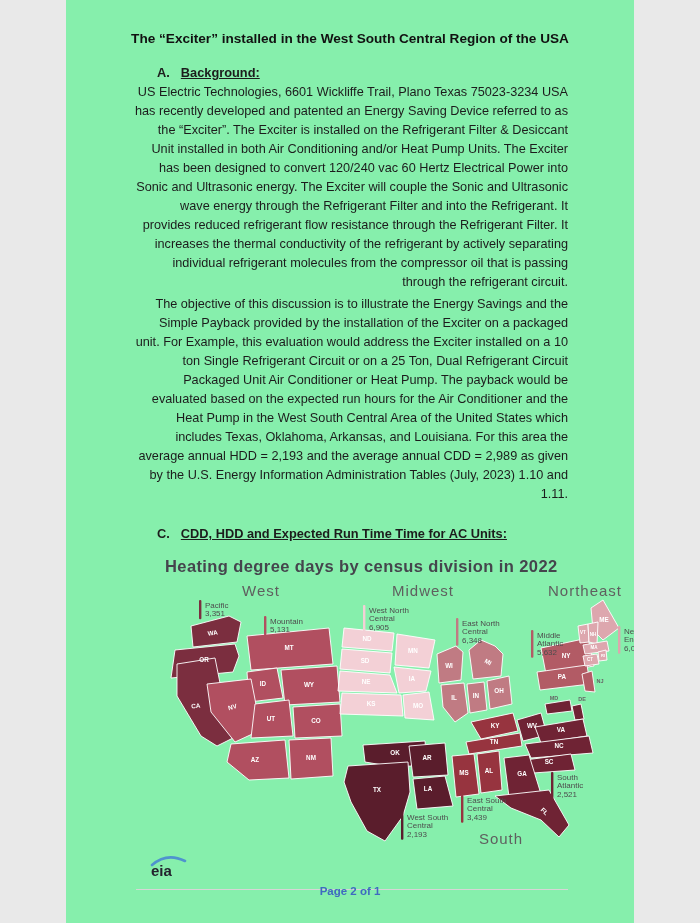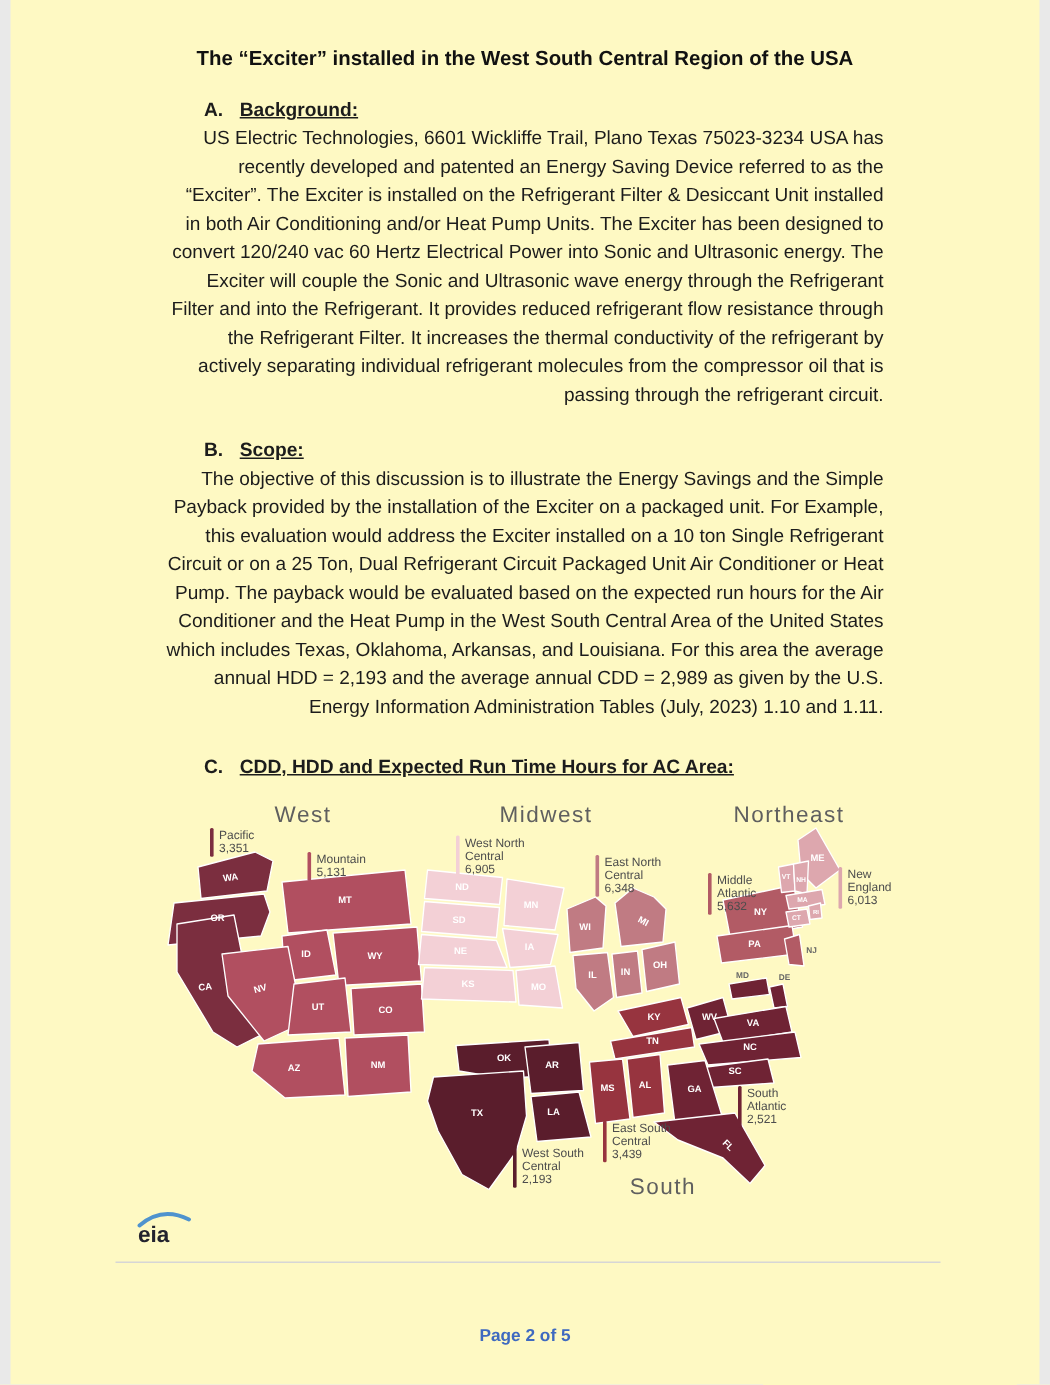--- a/index.html
+++ b/index.html
@@ -1,23 +1,23 @@
 <!DOCTYPE html>
 <html><head>
 <meta charset="utf-8">
 <style>
   html,body{margin:0;padding:0;background:#e9e9e9;}
   .page{
-    width:686px;height:923px;margin:0 auto;background:#fef9c3;position:relative;
+    width:568px;height:923px;margin:0 auto;background:#86efac;position:relative;
     font-family:"Liberation Sans",sans-serif;color:#1c1c1c;overflow:hidden;
   }
   .doc-title{
     padding-top:31px;text-align:center;font-weight:bold;font-size:13.6px;color:#111;
   }
-  .content{margin:0 104px;}
+  .content{margin:0 66px;}
   .sec-heading{margin:19px 0 2px 25px;font-weight:bold;font-size:12.8px;}
   .sec-letter{margin-right:11px;}
   .sec-title{text-decoration:underline;}
   .body-text{margin:3px 0 0 0;font-size:12.7px;line-height:19px;text-align:right;}
   .chart-block{margin:14px 40px 0 85px;}
   .chart-title{
     font-size:16.5px;font-weight:bold;color:#45454d;letter-spacing:0.4px;
     margin:16px 0 4px 14px;
   }
   .map-svg{display:block;}
@@ -37,31 +37,29 @@
 
   <div class="doc-title">The “Exciter” installed in the West South Central Region of the USA</div>
 
   <div class="content">
 
     <div class="sec-heading">
       <span class="sec-letter">A.</span><span class="sec-title">Background:</span>
     </div>
     <p class="body-text">US Electric Technologies, 6601 Wickliffe Trail, Plano Texas 75023-3234 USA has recently developed and patented an Energy Saving Device referred to as the “Exciter”. The Exciter is installed on the Refrigerant Filter &amp; Desiccant Unit installed in both Air Conditioning and/or Heat Pump Units. The Exciter has been designed to convert 120/240 vac 60 Hertz Electrical Power into Sonic and Ultrasonic energy. The Exciter will couple the Sonic and Ultrasonic wave energy through the Refrigerant Filter and into the Refrigerant. It provides reduced refrigerant flow resistance through the Refrigerant Filter. It increases the thermal conductivity of the refrigerant by actively separating individual refrigerant molecules from the compressor oil  that is passing through the refrigerant circuit.</p>
 
-    <div class="sec-heading">
-      <span class="sec-letter">B.</span><span class="sec-title">Scope:</span>
-    </div>
     <p class="body-text">The objective of this discussion is to illustrate the Energy Savings and the Simple Payback provided by the installation of the Exciter on a packaged unit. For Example, this evaluation would address the  Exciter installed on a 10 ton Single Refrigerant Circuit or on a 25 Ton, Dual Refrigerant Circuit Packaged Unit Air Conditioner or Heat Pump. The payback would be evaluated based on the expected run hours for the Air Conditioner and the Heat Pump in the West South Central Area of the United States which includes Texas, Oklahoma, Arkansas, and Louisiana. For this area the average annual HDD = 2,193 and the average annual CDD = 2,989 as given by the U.S. Energy Information Administration Tables (July, 2023) 1.10 and 1.11.</p>
 
     <div class="sec-heading" style="margin-top:22px;">
-      <span class="sec-letter">C.</span><span class="sec-title">CDD, HDD and Expected Run Time Hours for AC Area:</span>
+      <span class="sec-letter">C.</span><span class="sec-title">CDD, HDD and Expected Run Time Time for AC Units:</span>
     </div>
   </div>
 
   <div class="chart-block">
+    <div class="chart-title">Heating degree days by census division in 2022</div>
 
     <svg class="map-svg" width="535" height="272" viewBox="0 0 535 272" xmlns="http://www.w3.org/2000/svg">
         <polygon points="40,46 78,36 90,42 86,62 42,67" fill="#7b2e3f" stroke="#ffffff" stroke-width="0.9" stroke-linejoin="round"></polygon>
         <polygon points="24,70 84,64 88,76 82,92 20,98" fill="#7b2e3f" stroke="#ffffff" stroke-width="0.9" stroke-linejoin="round"></polygon>
         <polygon points="26,84 64,78 70,108 84,140 82,158 66,166 50,156 26,116" fill="#7b2e3f" stroke="#ffffff" stroke-width="0.9" stroke-linejoin="round"></polygon>
         <polygon points="96,56 178,48 182,84 100,90" fill="#b14f60" stroke="#ffffff" stroke-width="0.9" stroke-linejoin="round"></polygon>
         <polygon points="96,92 126,88 132,118 98,122" fill="#b14f60" stroke="#ffffff" stroke-width="0.9" stroke-linejoin="round"></polygon>
         <polygon points="130,90 186,86 189,122 134,125" fill="#b14f60" stroke="#ffffff" stroke-width="0.9" stroke-linejoin="round"></polygon>
         <polygon points="56,104 100,99 110,150 84,162 60,132" fill="#b14f60" stroke="#ffffff" stroke-width="0.9" stroke-linejoin="round"></polygon>
         <polygon points="104,124 138,120 142,156 100,158" fill="#b14f60" stroke="#ffffff" stroke-width="0.9" stroke-linejoin="round"></polygon>
@@ -180,14 +178,14 @@
     <div class="source-row">
       <svg class="eia-logo" width="42" height="26" viewBox="0 0 42 26">
         <path d="M4,11 Q19,-2 37,7" fill="none" stroke="#4f93ce" stroke-width="2.6" stroke-linecap="round"></path>
         <text x="3" y="22" font-size="15" font-weight="bold" fill="#23232e" font-family="&quot;Liberation Sans&quot;,sans-serif">eia</text>
       </svg>
     </div>
   </div>
 
   <div class="divider"></div>
 
-  <div class="page-footer">Page 2 of 5</div>
+  <div class="page-footer">Page 2 of 1</div>
 </div>
 
 </body></html>

